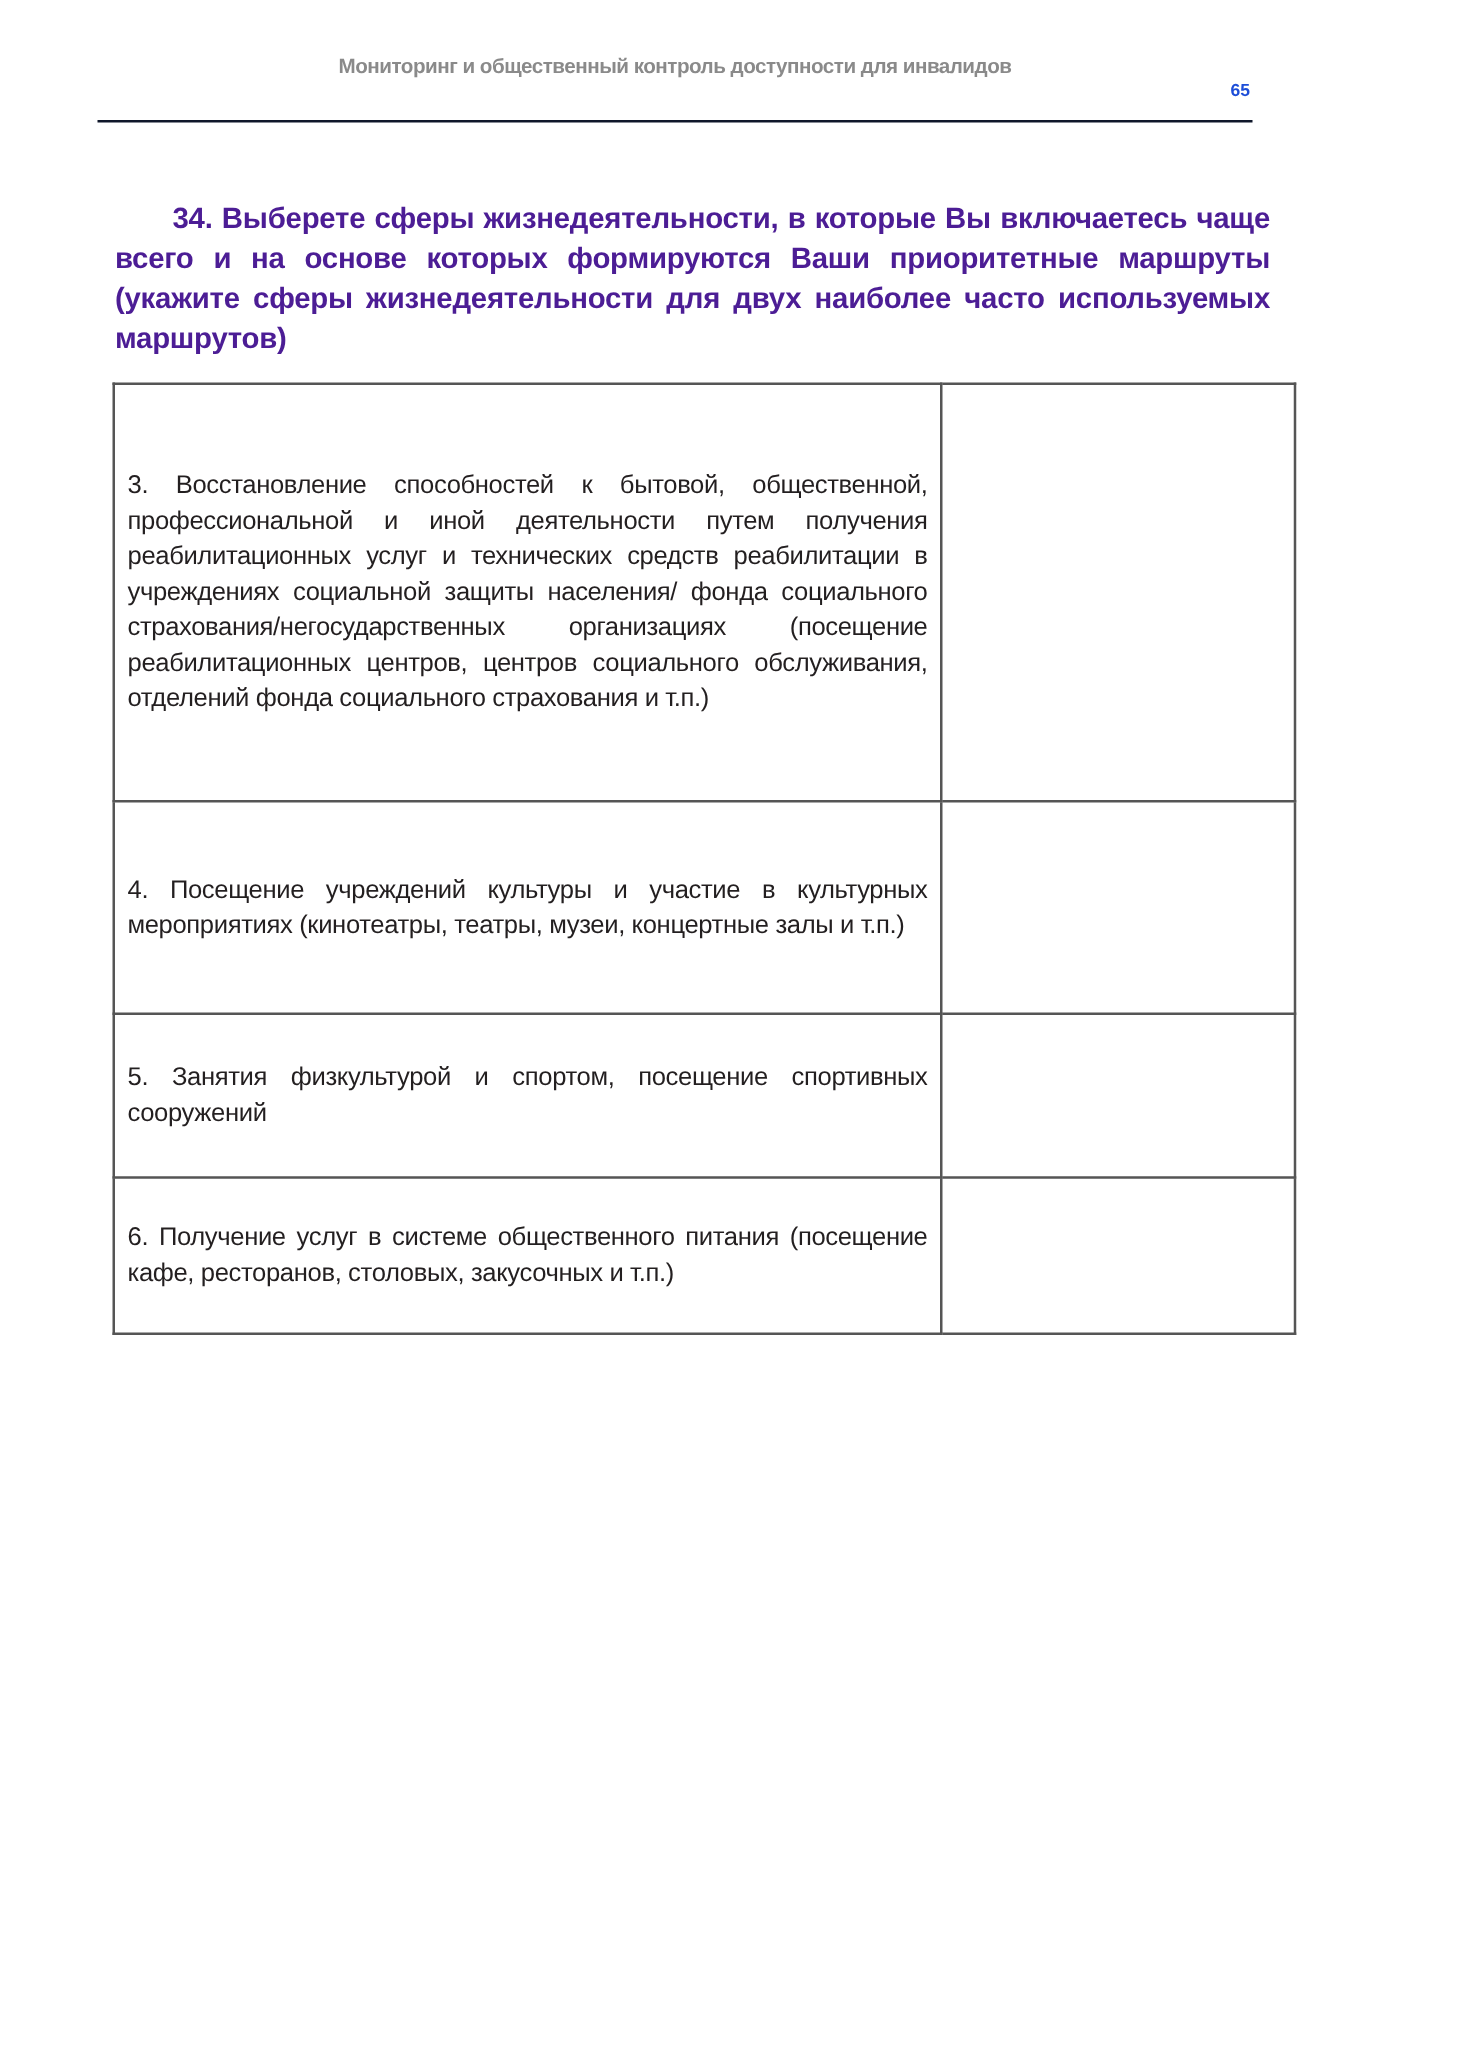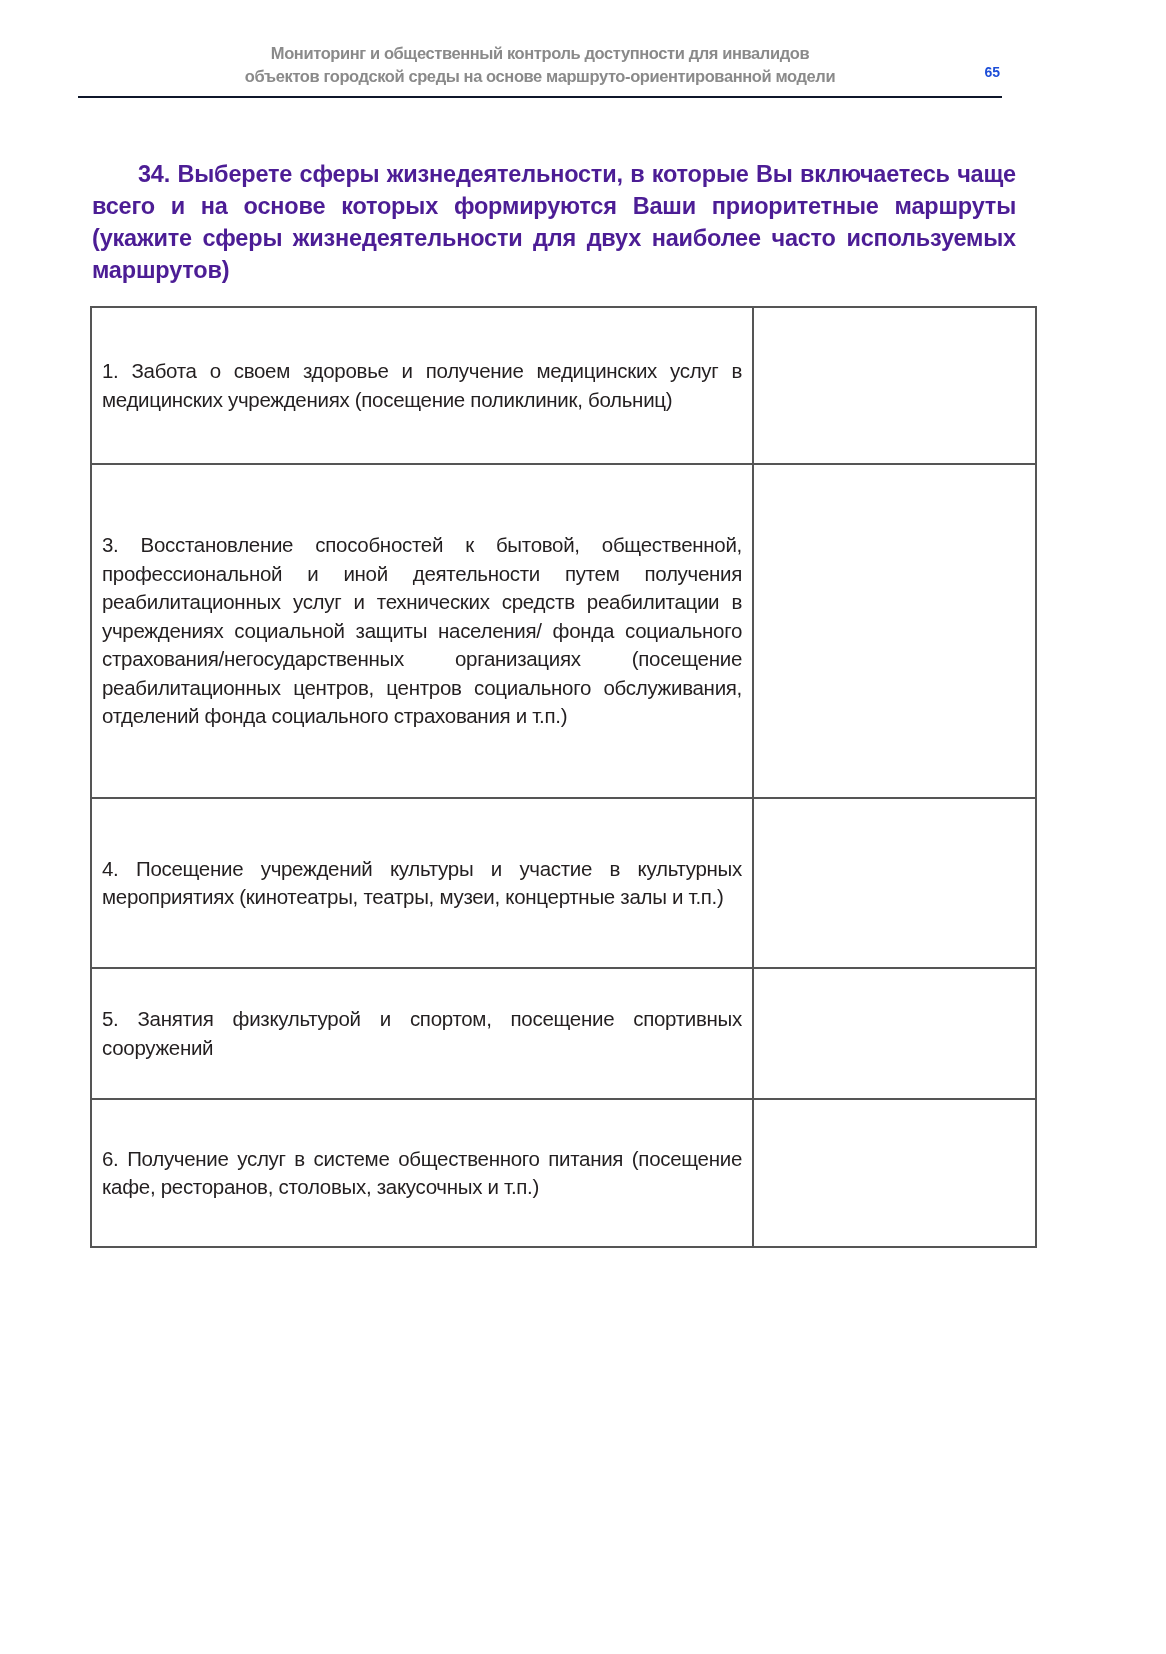--- a/index.html
+++ b/index.html
@@ -81,41 +81,36 @@
       letter-spacing: -0.3px;
     }
     .survey-table td.answer {
       width: 281px;
     }
     .r1 { height: 157px; }
     .r2 { height: 202px; }
     .r3 { height: 334px; }
     .r4 { height: 170px; border-radius: 12px; }
     .r5 { height: 131px; }
-    .r6 { height: 148px; border-radius: 16px; }
+    .r6 { height: 125px; border-radius: 16px; }
   </style>
 </head>
 <body>
 
 <div class="running-header">
   <div class="header-title">
     <span>Мониторинг и общественный контроль доступности для инвалидов</span>
-    <span>объектов городской среды на основе маршруто-ориентированной модели</span>
   </div>
   <div class="page-number">65</div>
 </div>
 
 <div class="question"><span class="indent"></span><span>34.</span> <span>Выберете сферы жизнедеятельности, в которые Вы включаетесь чаще всего и на основе которых формируются Ваши приоритетные маршруты (укажите сферы жизнедеятельности для двух наиболее часто используемых маршрутов)</span></div>
 
 <table class="survey-table">
   <tbody>
-    <tr class="r1">
-      <td class="option">1. Забота о своем здоровье и получение медицинских услуг в медицинских учреждениях (посещение поликлиник, больниц)</td>
-      <td class="answer"></td>
-    </tr>
     <tr class="r3">
       <td class="option">3. Восстановление способностей к бытовой, общественной, профессиональной и иной деятельности путем получения реабилитационных услуг и технических средств реабили­тации в учреждениях социальной защиты населения/ фонда социального страхования/негосударственных орга­низациях (посещение реабилитационных центров, центров социального обслуживания, отделений фонда социального страхования и т.п.)</td>
       <td class="answer"></td>
     </tr>
     <tr class="r4">
       <td class="option">4. Посещение учреждений культуры и участие в культурных мероприятиях (кинотеатры, театры, музеи, концертные залы и т.п.)</td>
       <td class="answer"></td>
     </tr>
     <tr class="r5">
       <td class="option">5. Занятия физкультурой и спортом, посещение спортивных сооружений</td>

